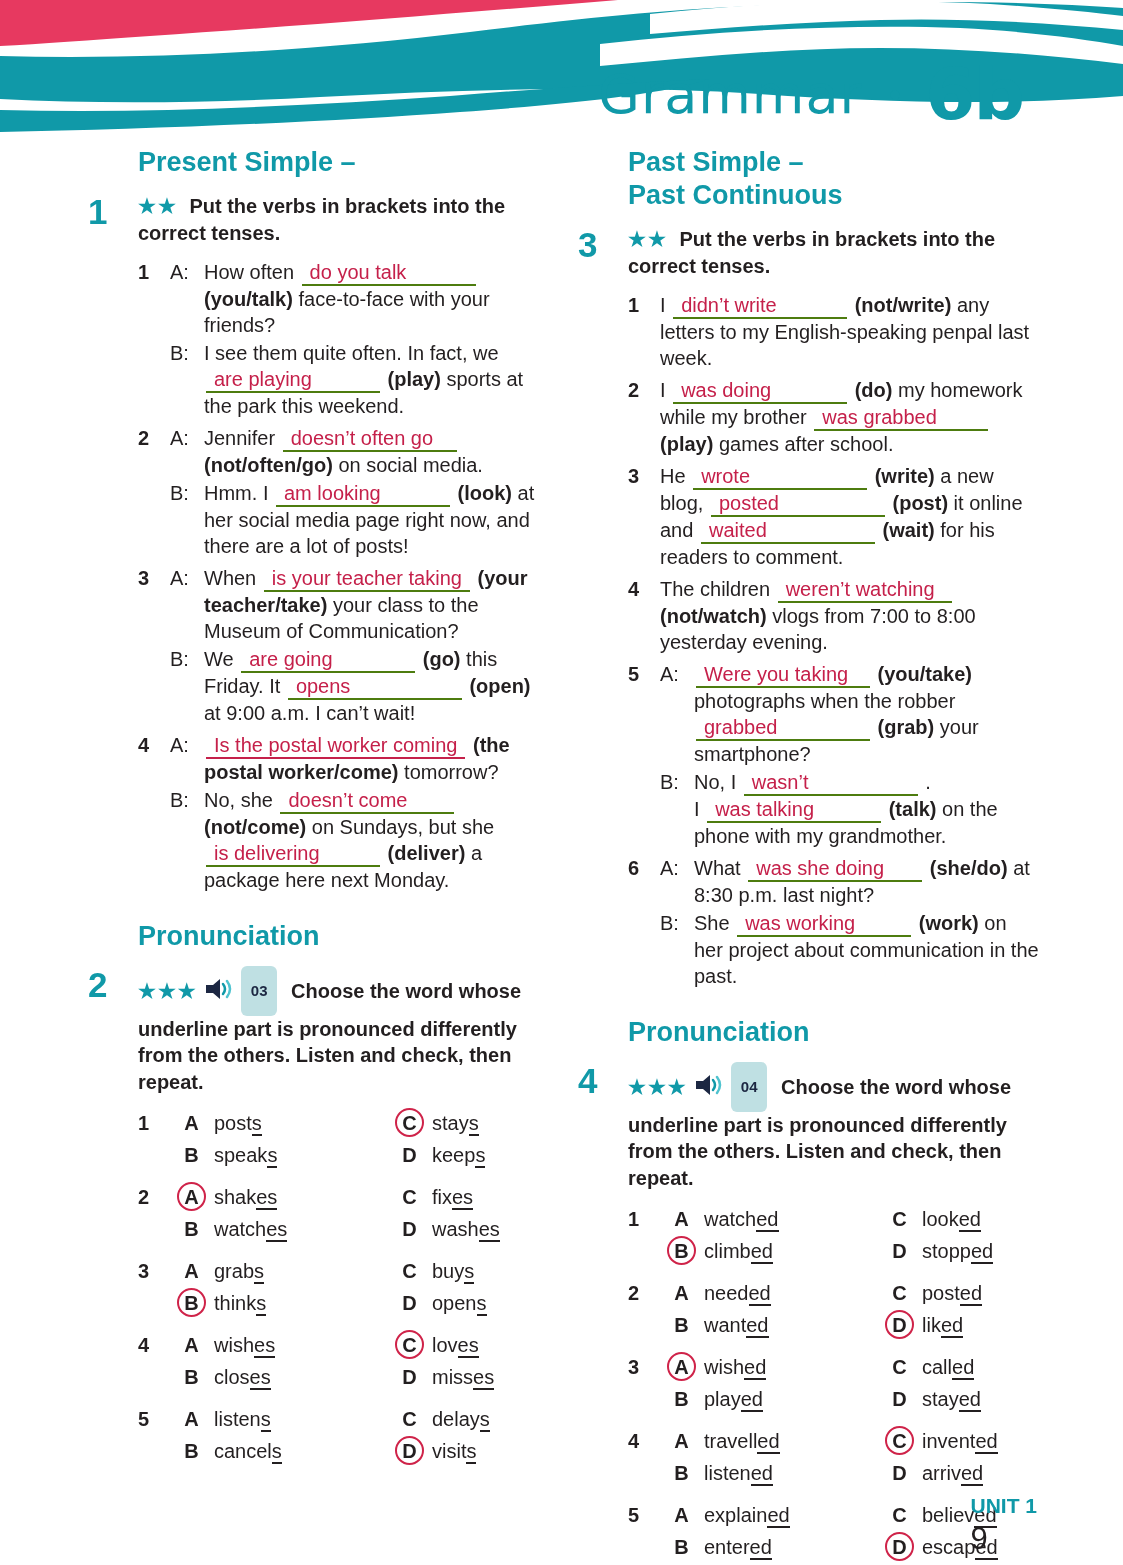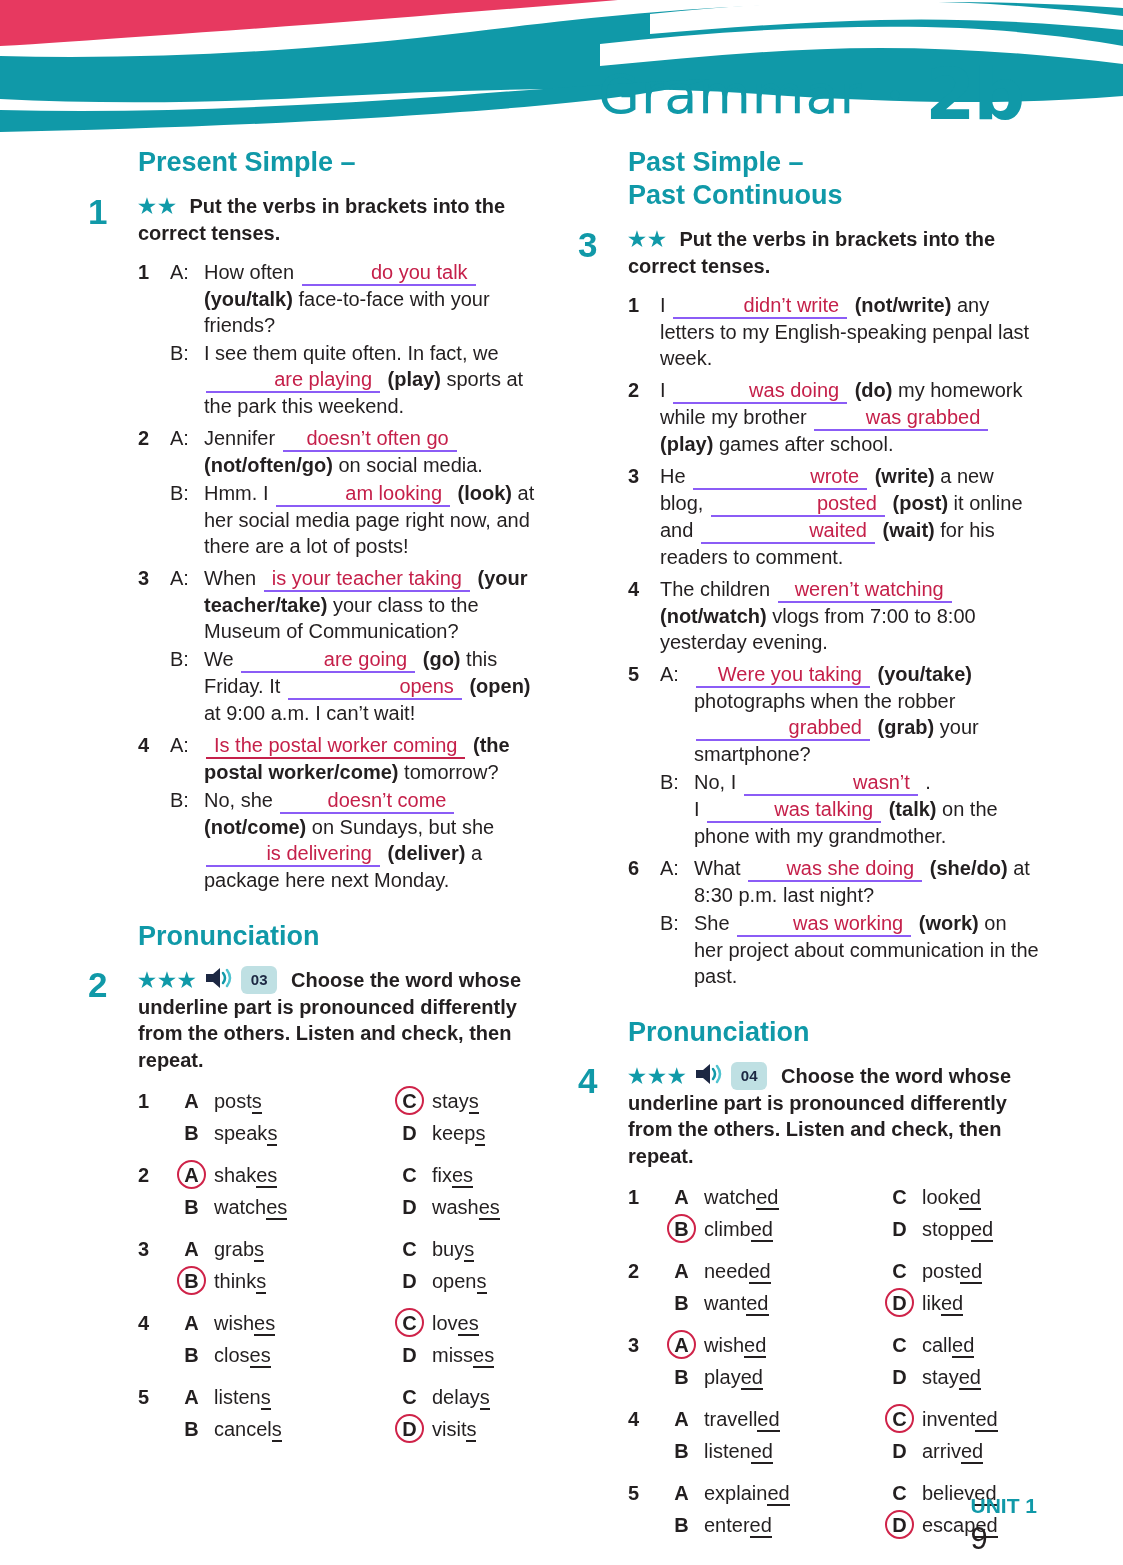--- a/index.html
+++ b/index.html
@@ -20,31 +20,31 @@
   .col{position:absolute;top:142px;width:462px;padding-left:50px;box-sizing:border-box;}
   .col-left{left:88px;}
   .col-right{left:578px;}
   .sec-title{color:var(--teal);font-size:27px;font-weight:700;line-height:1.23;margin:4px 0 14px;}
   .pron-title{color:var(--teal);font-size:27px;font-weight:700;margin:24px 0 12px;}
   .ex{position:relative;}
   .exnum{position:absolute;left:-50px;top:-4px;color:var(--teal);font-size:35px;font-weight:700;}
   .instr{margin:0 0 13px;font-weight:700;font-size:20px;line-height:1.32;}
   .stars{color:var(--teal);letter-spacing:2px;margin-right:6px;font-size:20px;}
   .badge{display:inline-block;background:var(--badge);color:var(--navy);font-size:15px;font-weight:700;
-         padding:4px 10px;border-radius:6px;vertical-align:2px;margin:0 8px 0 7px;}
+         padding:15px 10px;border-radius:6px;vertical-align:2px;margin:0 8px 0 7px;}
   .spk{vertical-align:-3px;}
   
   .item{display:flex;margin-bottom:4px;}
   .inum{width:32px;flex:none;font-weight:700;}
   .ibody{flex:1;min-width:0;}
   .dline{display:flex;margin-bottom:2px;}
   .dlabel{width:34px;flex:none;}
   .dtext{flex:1;min-width:0;}
   .dtext b{font-weight:700;text-align:center;}
-  .blank{display:inline-block;min-width:158px;text-align:right;border-bottom:2px solid #8b5cf6;
+  .blank{display:inline-block;min-width:158px;text-align:left;border-bottom:2px solid #4d7c0f;
          padding:0 8px;margin:0 2px;line-height:1.15;}
   .blank .ans{color:var(--red);}
   .blank.redline{border-bottom-color:var(--red);}
   
   .pgrid{display:grid;grid-template-columns:34px 32px 176px 32px auto;column-gap:5px;
          align-items:center;min-height:28px;margin-bottom:3px;}
   .pgrid.rowend{margin-bottom:13px;}
   .pnum{font-weight:700;}
   .plet{width:29px;height:29px;display:inline-flex;align-items:center;justify-content:center;
         font-weight:700;box-sizing:border-box;}
@@ -64,21 +64,21 @@
     <svg viewBox="0 0 1123 140" preserveAspectRatio="none">
       <path fill="#1099a8" d="M0,56 C160,60 320,50 470,32 C600,16 700,6 820,4 C930,0 1040,2 1123,8 L1123,96 C1000,106 880,102 760,94 C620,85 470,89 320,97 C210,103 100,104 0,99 Z"></path>
       <path fill="#ffffff" d="M650,14 C760,2 880,-2 990,4 C1040,7 1090,12 1123,16 L1123,30 C1040,22 960,18 880,20 C800,22 720,28 650,34 Z"></path>
       <path fill="#ffffff" d="M600,44 C720,30 850,24 960,28 C1020,31 1080,38 1123,46 L1123,64 C1040,54 960,48 880,48 C780,48 690,58 600,66 Z"></path>
       <path fill="#e73960" d="M0,0 L618,0 C470,12 300,26 150,36 C90,40 40,44 0,46 Z"></path>
       <path fill="#1099a8" d="M0,110 C150,114 300,106 450,96 C550,88 640,82 710,79 C660,95 570,104 460,112 C330,122 150,129 0,132 Z"></path>
     </svg>
     <div class="hdr-title">
       <span class="hdr-word">Grammar</span>
       <span class="hdr-bullet">•</span>
-      <span class="hdr-badge">2b</span>
+      <span class="hdr-badge">6b</span>
     </div>
   </div>
 
   <section class="col col-left">
     <h2 class="sec-title"><span>Present Simple –</span><br></h2>
 
     <div class="ex">
       <span class="exnum">1</span>
       <p class="instr"><span class="stars">★★</span> <span>Put the verbs in brackets into the correct tenses.</span></p>
       <div class="items">

